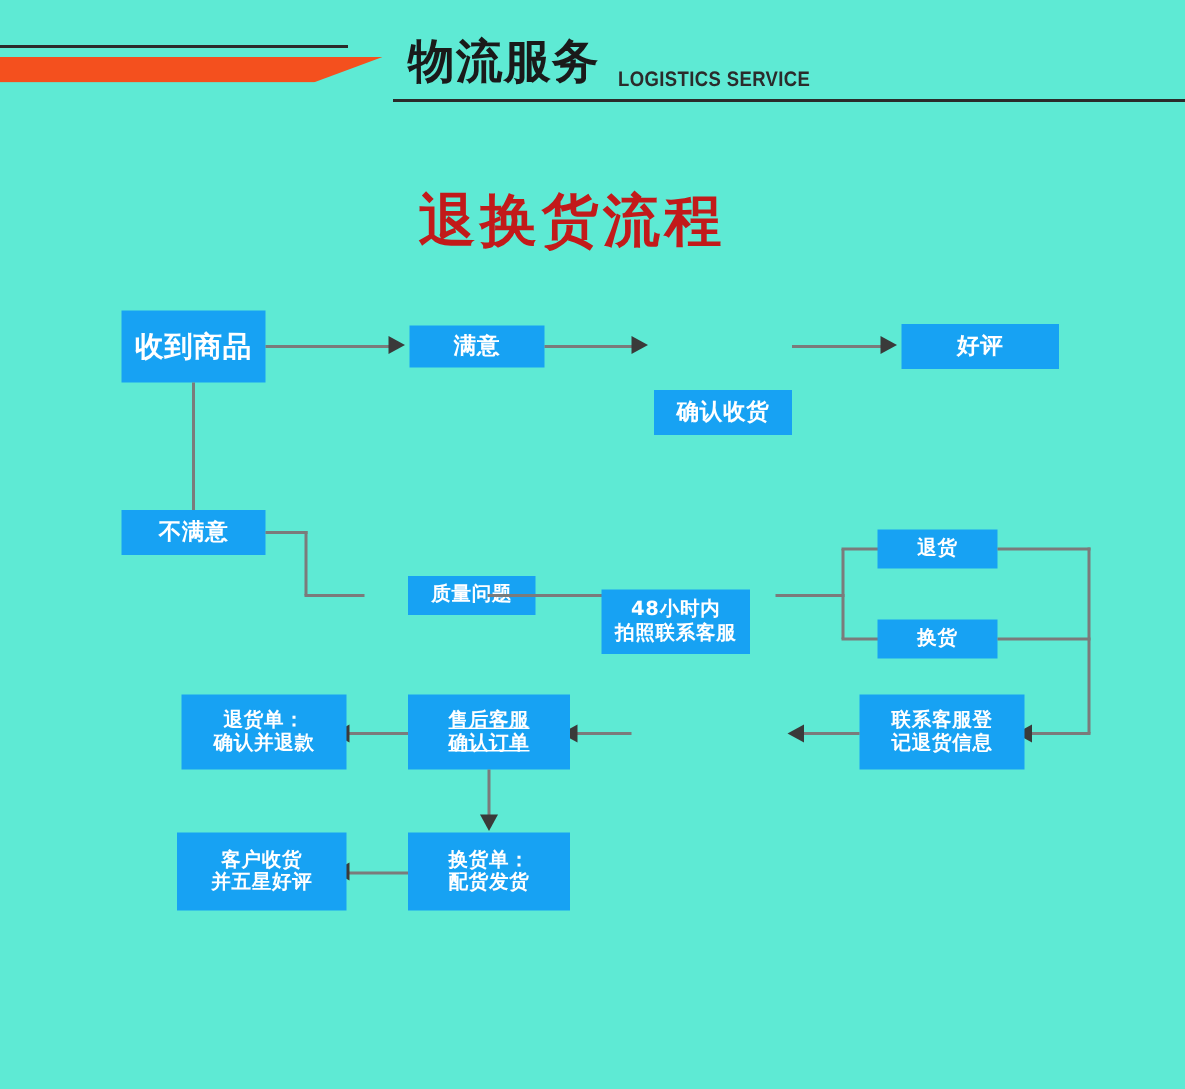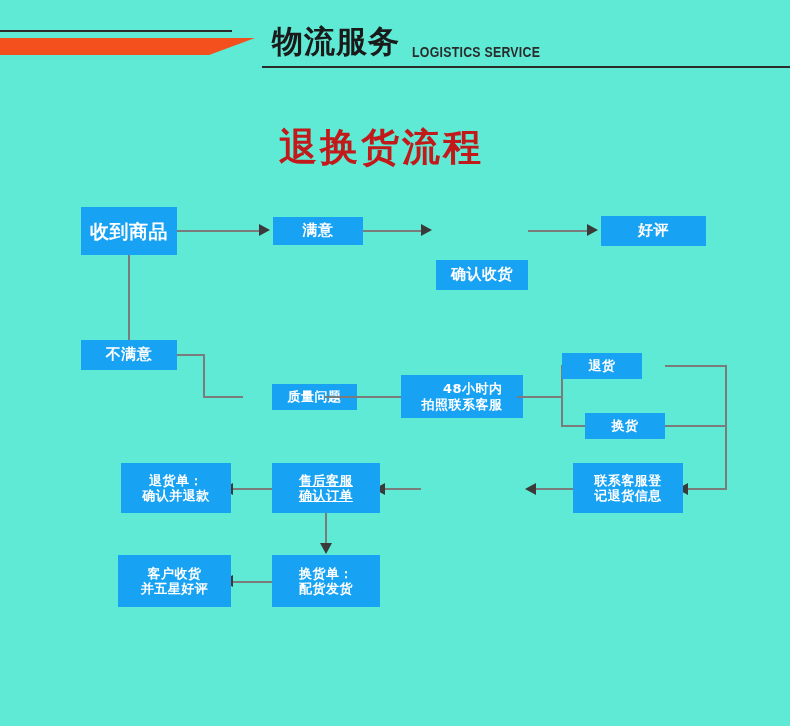--- a/index.html
+++ b/index.html
@@ -162,29 +162,29 @@
   <div class="node mid" style="left:81px; top:340px; width:96px; height:30px;">不满意</div>
 
   <div class="ln h" style="left:177px; top:354px; width:28px;"></div>
   <div class="ln v" style="left:203px; top:354px; width:2px; height:43px;"></div>
   <div class="ln h" style="left:203px; top:396px; width:40px;"></div>
 
   <div class="node small" style="left:240px; top:384px; width:85px; height:26px;margin-left:32px;">质量问题</div>
 
   <div class="ln h" style="left:325px; top:396px; width:78px;"></div>
 
-  <div class="node small" style="left:401px; top:375px; width:122px; height:43px;text-align:right;">48小时内
+  <div class="node small" style="left:401px; top:393px; width:99px; height:43px;">48小时内
 拍照联系客服</div>
 
   <div class="ln h" style="left:517px; top:396px; width:46px;"></div>
   <div class="ln v" style="left:561px; top:366px; width:2px; height:60px;"></div>
   <div class="ln h" style="left:561px; top:365px; width:25px;"></div>
   <div class="ln h" style="left:561px; top:425px; width:25px;"></div>
 
-  <div class="node small" style="left:562px; top:353px; width:80px; height:26px;">退货</div>
+  <div class="node small" style="left:585px; top:353px; width:80px; height:26px;">退货</div>
 
   <div class="node small" style="left:585px; top:413px; width:80px; height:26px;">换货</div>
 
   <div class="ln h" style="left:665px; top:365px; width:62px;"></div>
   <div class="ln h" style="left:665px; top:425px; width:62px;"></div>
   <div class="ln v" style="left:725px; top:365px; width:2px; height:124px;"></div>
   <div class="ln h" style="left:688px; top:488px; width:39px;"></div>
   <div class="arrow left" style="left:677px; top:483px;"></div>
 
   <div class="node small" style="left:573px; top:463px; width:110px; height:50px;">联系客服登

